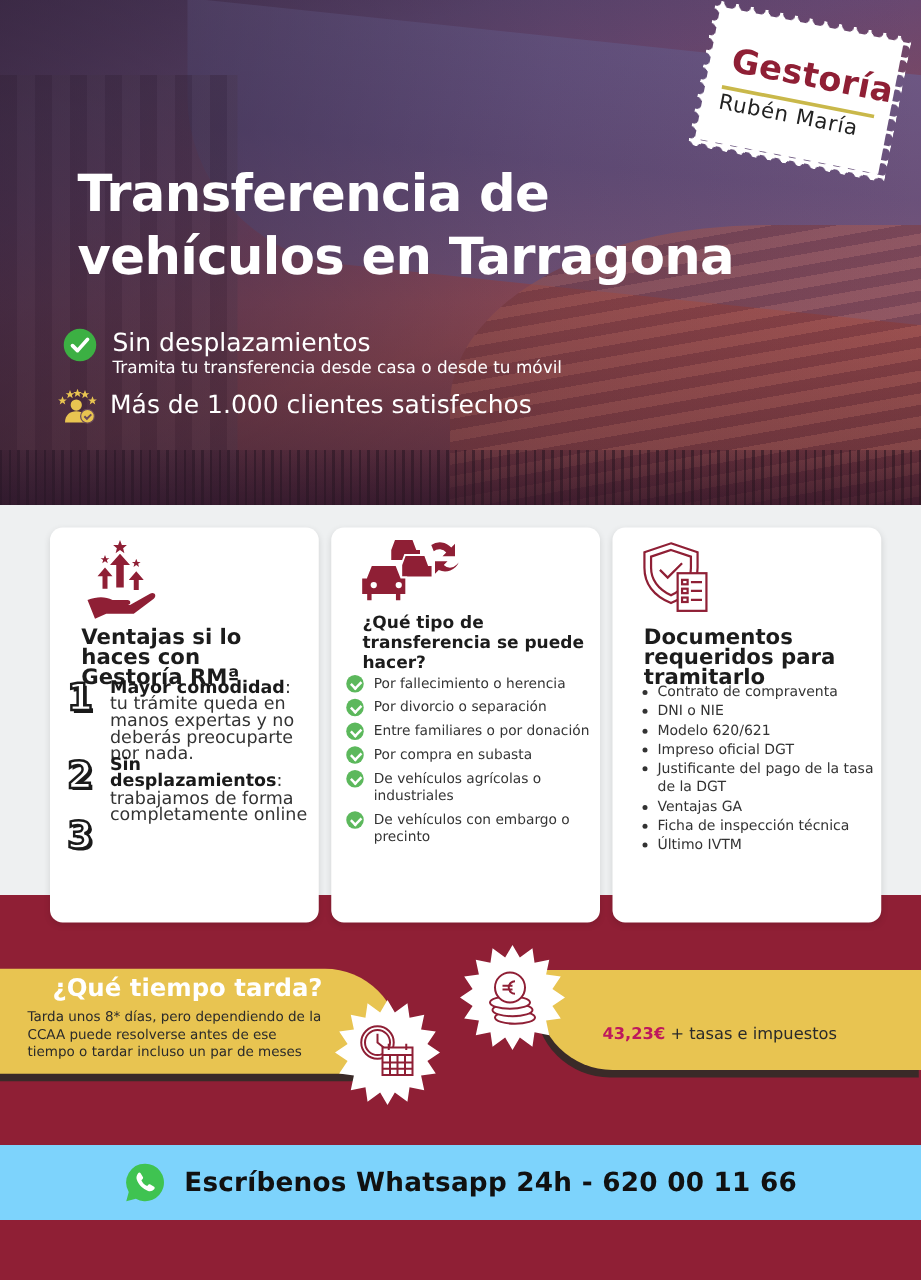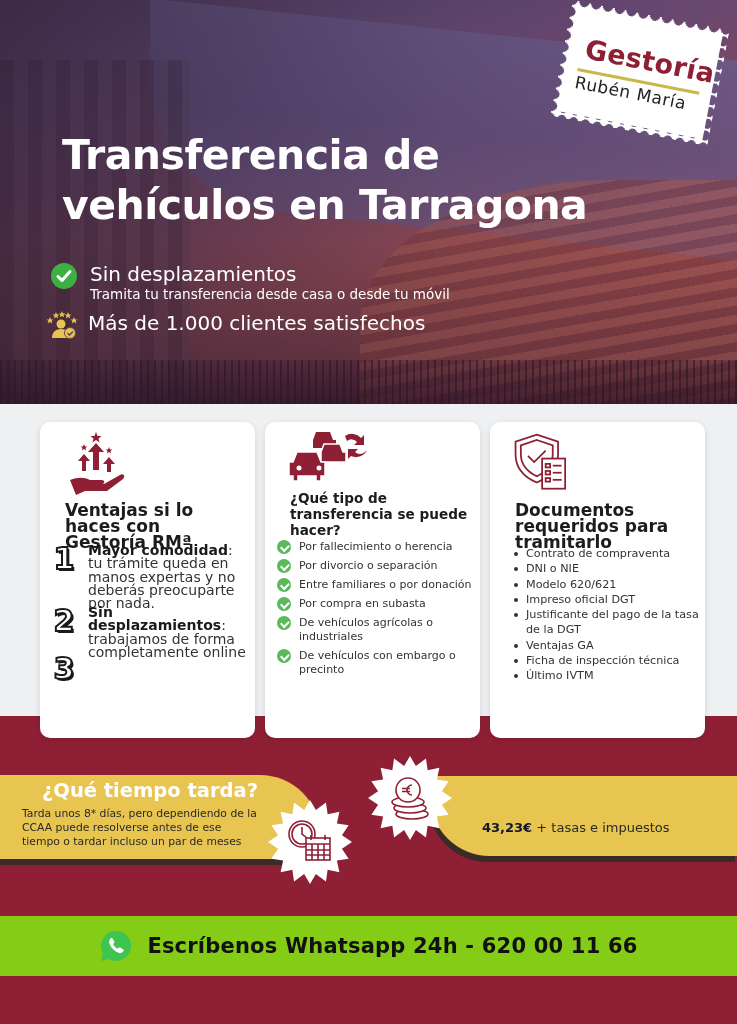--- a/index.html
+++ b/index.html
@@ -78,30 +78,30 @@
 
   
   .time-bar { position: absolute; left: 0; top: 775px; width: 320px; height: 84px; background: #e8c451;
     border-radius: 0 60px 0 0; box-shadow: 0 6px 0 #3a2a28; }
   .time-bar .q { position: absolute; left: 20px; top: 4px; color: #fff; font-weight: bold; font-size: 19.5px; margin-left: 22px; }
   .time-bar .d { position: absolute; left: 22px; top: 32px; width: 240px; font-size: 10.8px; line-height: 14px; color: #2a2a2a; }
   .cost-bar { position: absolute; left: 430px; top: 776px; width: 307px; height: 80px; background: #e8c451;
     border-radius: 0 0 0 60px; box-shadow: -2px 6px 0 #3a2a28; }
   .cost-bar .q { position: absolute; left: 40px; top: 16px; color: #fff; font-weight: bold; font-size: 19.5px; }
   .cost-bar .d { position: absolute; left: 52px; top: 44px; font-size: 13px; color: #2a2a2a; }
-  .cost-bar .d b { color: #0f172a; }
+  .cost-bar .d b { color: #be185d; }
 
   .burst { position: absolute; width: 84px; height: 84px; background: #fff;
     clip-path: polygon(50% 0%, 57% 12%, 69% 3%, 71% 17%, 85% 14%, 82% 28%, 96% 30%, 88% 42%, 100% 50%, 88% 58%, 96% 70%, 82% 72%, 85% 86%, 71% 83%, 69% 97%, 57% 88%, 50% 100%, 43% 88%, 31% 97%, 29% 83%, 15% 86%, 18% 72%, 4% 70%, 12% 58%, 0% 50%, 12% 42%, 4% 30%, 18% 28%, 15% 14%, 29% 17%, 31% 3%, 43% 12%); }
   .burst1 { left: 268px; top: 800px; }
   .burst2 { left: 368px; top: 756px; }
   .burst svg { position: absolute; left: 18px; top: 18px; width: 48px; height: 48px; }
 
   
-  .wa { position: absolute; left: 0; top: 916px; width: 737px; height: 60px; background: #84cc16; display: flex; align-items: center; justify-content: center; }
+  .wa { position: absolute; left: 0; top: 916px; width: 737px; height: 60px; background: #7dd3fc; display: flex; align-items: center; justify-content: center; }
   .wa .wa-ic { width: 34px; height: 34px; margin-right: 14px; }
   .wa .wa-txt { font-size: 21px; font-weight: bold; color: #111; letter-spacing: .2px; }
 </style>
 </head>
 <body>
 
 <div class="hero">
   <div class="sea"></div>
   <div class="buildings"></div>
   <div class="amph"></div>

